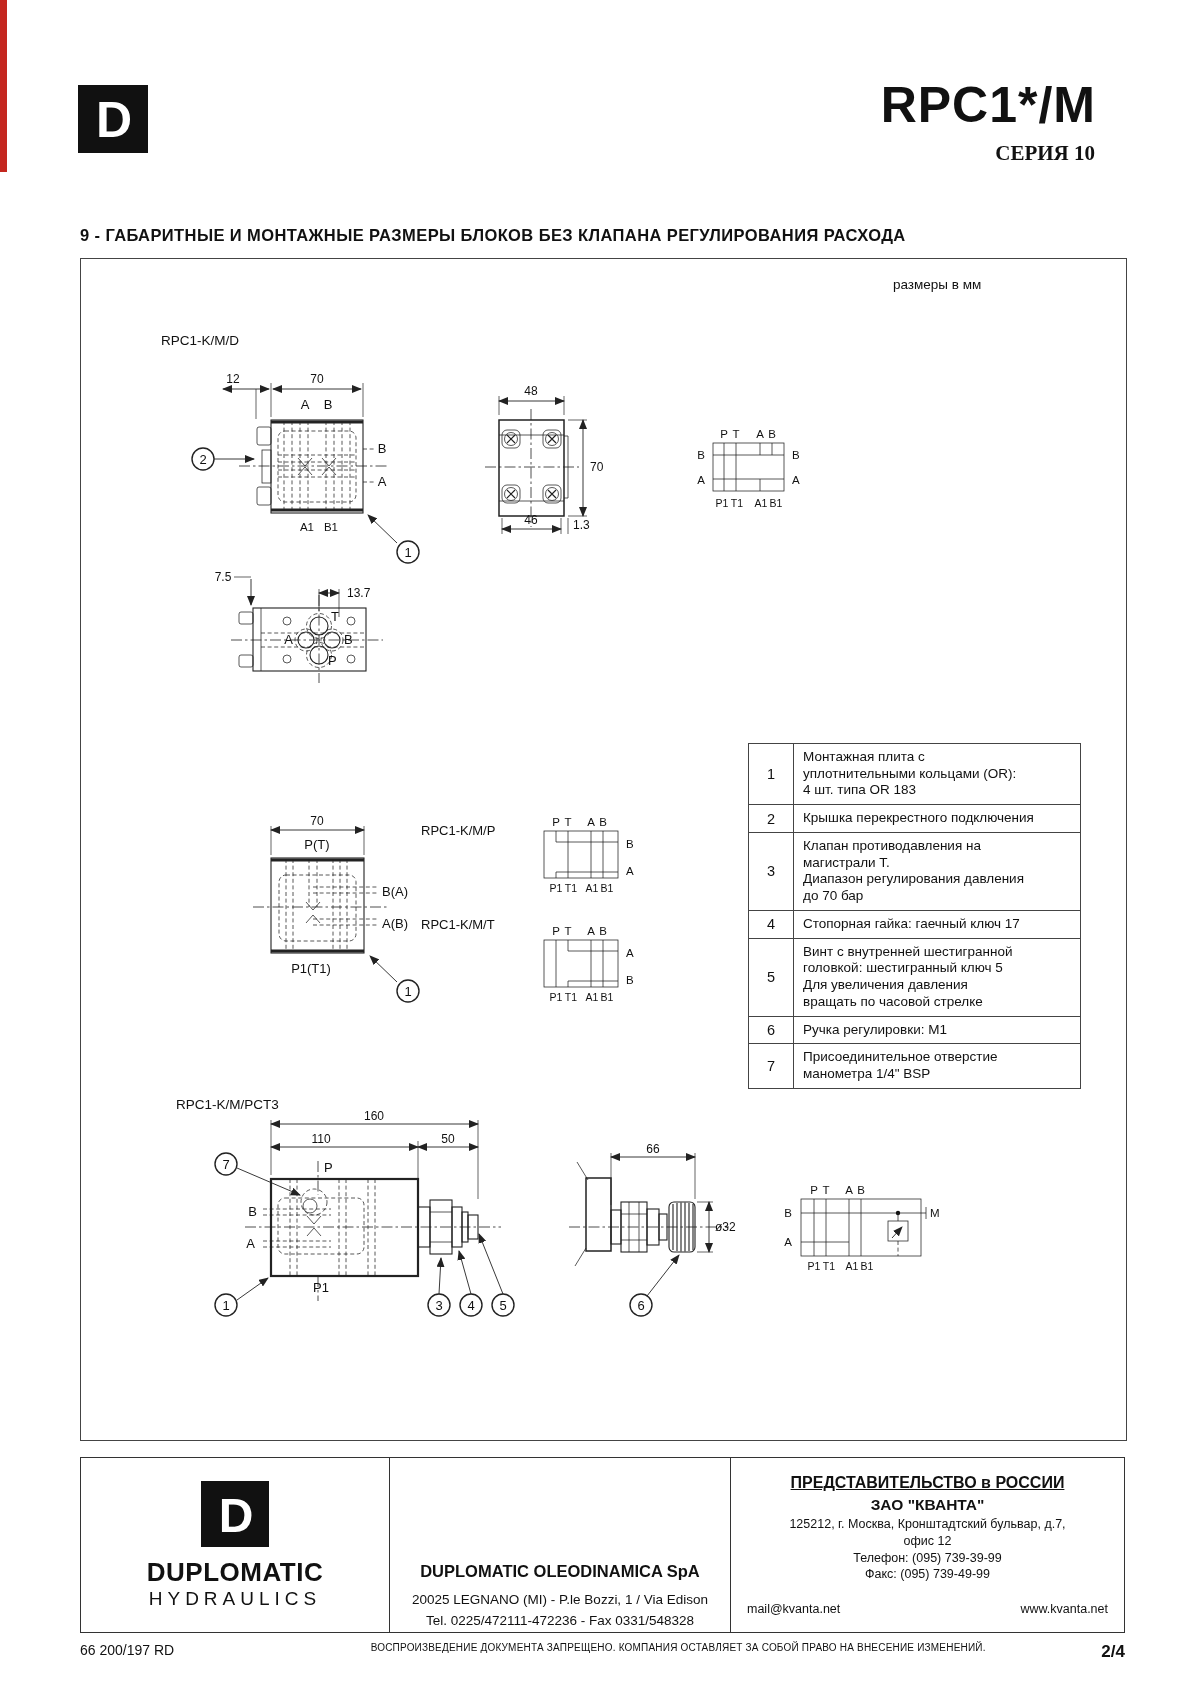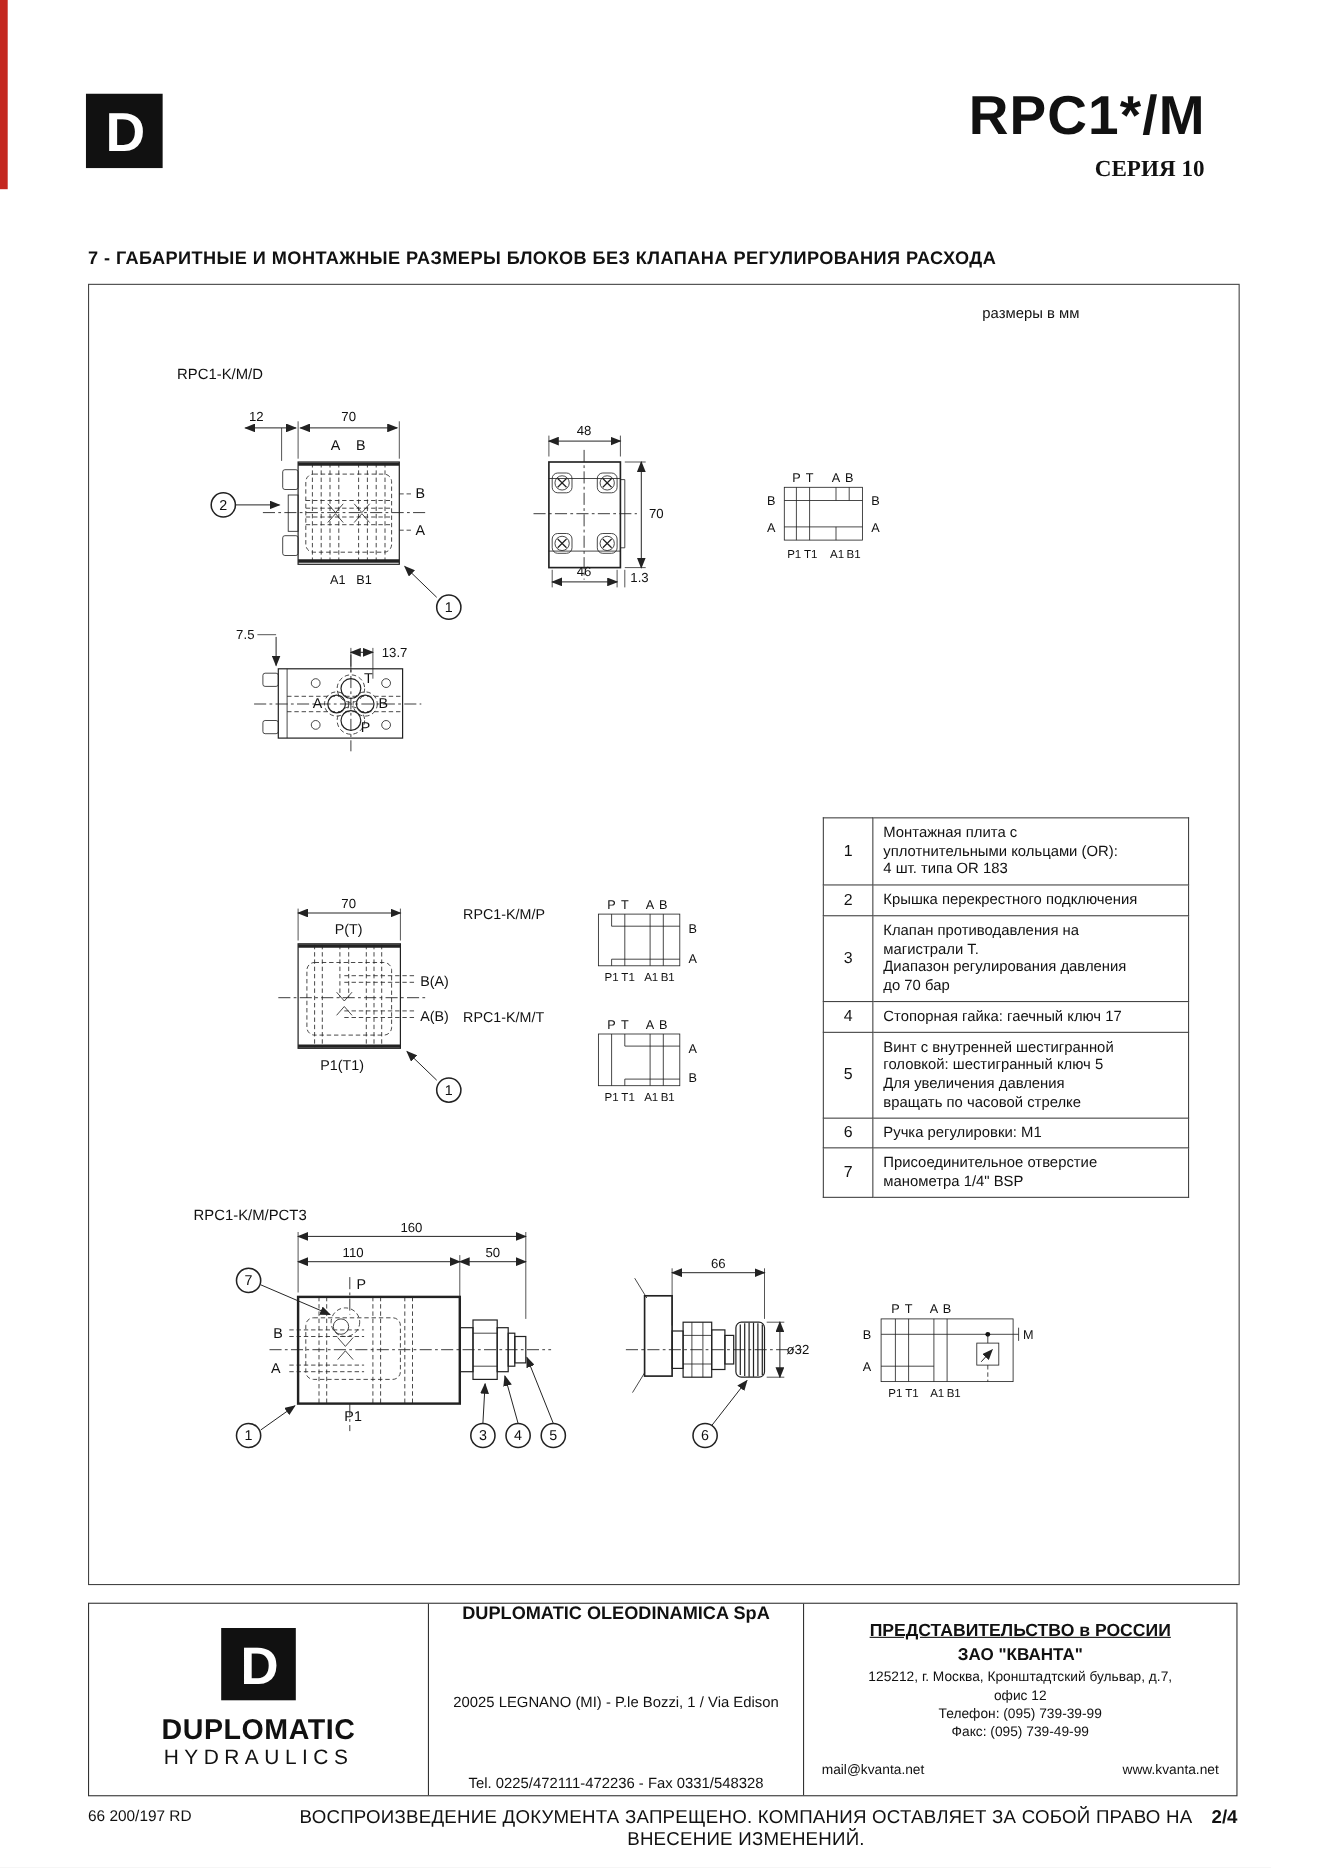--- a/index.html
+++ b/index.html
@@ -24,52 +24,52 @@
   .dimln{stroke:#222;stroke-width:.9;fill:none;}
   .callout{fill:#fff;stroke:#222;stroke-width:1.4;}
   .legend{position:absolute;left:667px;top:484px;width:333px;border-collapse:collapse;}
   .legend td{border:1.3px solid #444;font-size:13.5px;vertical-align:middle;}
   .legend td.n{width:42px;text-align:center;font-size:14.5px;}
   .legend td.t{padding:5px 9px;white-space:pre-line;line-height:1.24;}
   .fbox{position:absolute;left:80px;top:1457px;width:1045px;height:176px;border:1.6px solid #333;
         display:flex;box-sizing:border-box;}
   .fc1{width:308px;display:flex;flex-direction:column;align-items:center;justify-content:center;}
   .fc2{width:340px;border-left:1.4px solid #333;display:flex;flex-direction:column;align-items:center;
-       justify-content:space-between;text-align:center;}
+       justify-content:flex-end;text-align:center;}
   .fc3{flex:1;border-left:1.4px solid #333;display:flex;flex-direction:column;align-items:center;
        justify-content:center;text-align:center;}
   .brand1{font-size:26px;font-weight:bold;letter-spacing:.5px;margin-top:6px;}
   .brand2{font-size:19px;letter-spacing:5px;}
   .company{font-weight:bold;font-size:16.5px;margin-bottom:9px;}
   .addr{font-size:13.5px;line-height:1.55;}
   .rep-title{font-weight:bold;font-size:16px;text-decoration:underline;}
   .rep-name{font-weight:bold;font-size:15.5px;margin:4px 0 2px;}
   .addr2{font-size:12.5px;line-height:1.35;}
   .mailrow{width:100%;display:flex;justify-content:space-between;padding:3px 16px 0;
            box-sizing:border-box;font-size:12.5px;margin-top:16px;}
   .brow{position:absolute;left:80px;top:1642px;width:1045px;display:flex;align-items:flex-start;gap:16px;}
   .doccode{font-size:14px;width:175px;}
-  .disc{flex:1;font-size:17px;text-align:center;letter-spacing:.2px;}
+  .disc{flex:1;font-size:10px;text-align:center;letter-spacing:.2px;}
   .pg{font-size:17px;font-weight:bold;}
 </style>
 </head>
 <body>
 
 <div class="page">
   <div class="artifact"></div>
 
   <div class="hlogo">
     <svg width="70" height="68">
       <rect width="70" height="68" fill="#111"></rect>
       <text x="36" y="52" text-anchor="middle" font-size="50" font-weight="bold" fill="#fff">D</text>
     </svg>
   </div>
   <div class="htitle">RPC1*/M</div>
   <div class="hseries">СЕРИЯ 10</div>
-  <div class="heading">7 - ГАБАРИТНЫЕ И МОНТАЖНЫЕ РАЗМЕРЫ БЛОКОВ БЕЗ КЛАПАНА РЕГУЛИРОВАНИЯ РАСХОДА</div>
+  <div class="heading">9 - ГАБАРИТНЫЕ И МОНТАЖНЫЕ РАЗМЕРЫ БЛОКОВ БЕЗ КЛАПАНА РЕГУЛИРОВАНИЯ РАСХОДА</div>
 
   <div class="dbox">
     <div class="units">размеры в мм</div>
 
     <svg class="draw" width="1045" height="1181" viewBox="0 0 1045 1181">
       <defs>
         <marker id="ar" markerWidth="10" markerHeight="8" refX="9" refY="4" orient="auto-start-reverse" markerUnits="userSpaceOnUse">
           <path d="M0,0 L10,4 L0,8 Z" fill="#222"></path>
         </marker>
       </defs>

